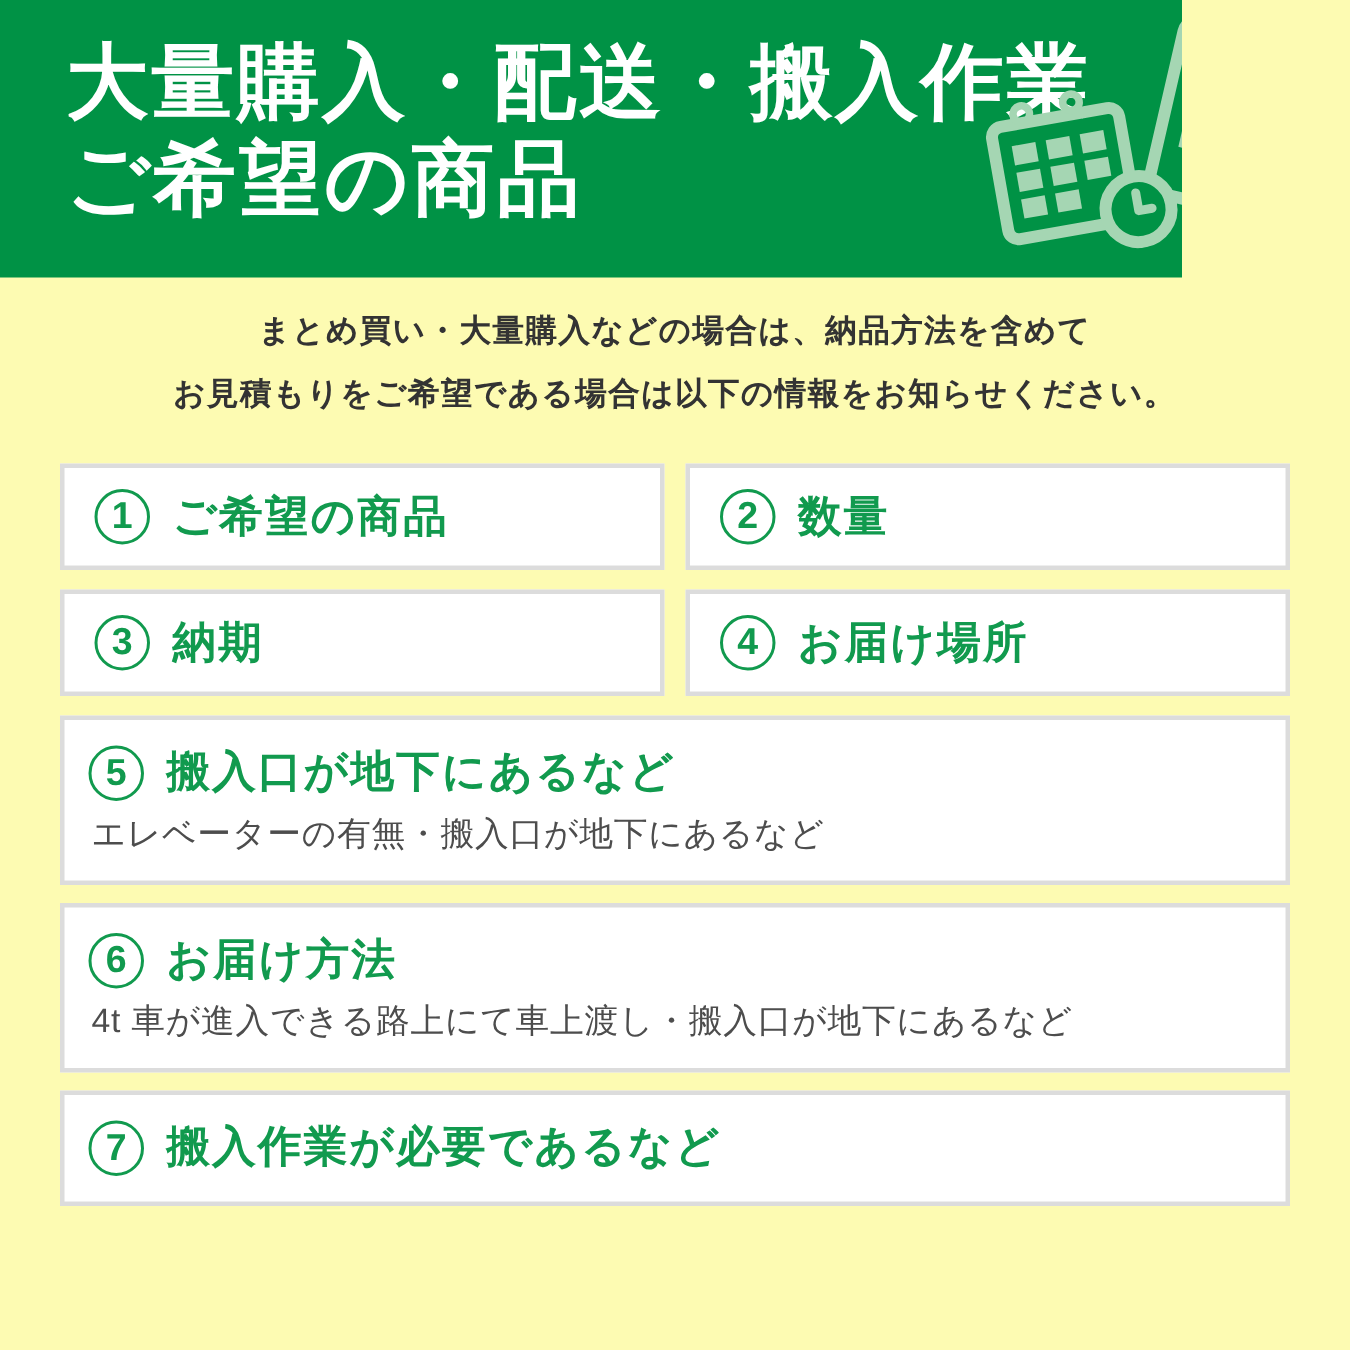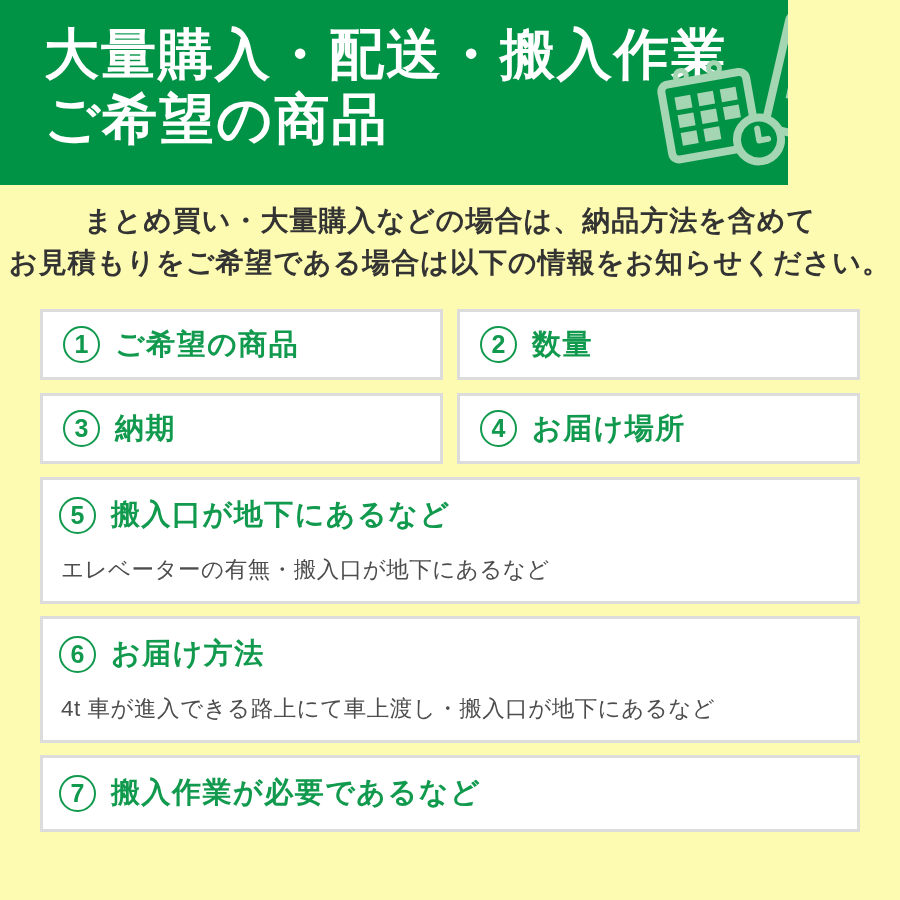--- a/index.html
+++ b/index.html
@@ -25,21 +25,21 @@
     transform:rotate(-10deg); z-index:2;
   }
   .icon-clipboard {
     position:absolute; left:760px; top:2px; width:118px; height:160px;
     transform:rotate(13deg); z-index:1;
   }
 
   
   .intro {
     padding-top:15px; text-align:center;
-    color:#333333; font-size:28px; font-weight:600;
+    color:#333333; font-size:21px; font-weight:600;
     line-height:42px; letter-spacing:1px;
   }
 
   
   .content { margin:25px 40px 0 40px; }
   .row { display:flex; gap:14px; margin-bottom:13px; }
   .box {
     background:#ffffff; border:3px solid #dcdcdc;
   }
   .box.half {
@@ -55,21 +55,21 @@
     border:2.5px solid #119a4e; border-radius:50%;
     color:#119a4e; font-weight:800; font-size:25px;
     display:flex; align-items:center; justify-content:center;
     line-height:1;
   }
   .box-title {
     color:#119a4e; font-weight:800; font-size:29px;
     letter-spacing:1.5px; white-space:nowrap;
   }
   .box-sub {
-    margin-top:19px; padding-left:2px;
+    margin-top:5px; padding-left:2px;
     color:#4d4d4d; font-size:22.5px; font-weight:500;
     letter-spacing:0.5px; white-space:nowrap;
   }
 </style>
 </head>
 <body>
 
 <div class="banner">
 
   <div class="header">

